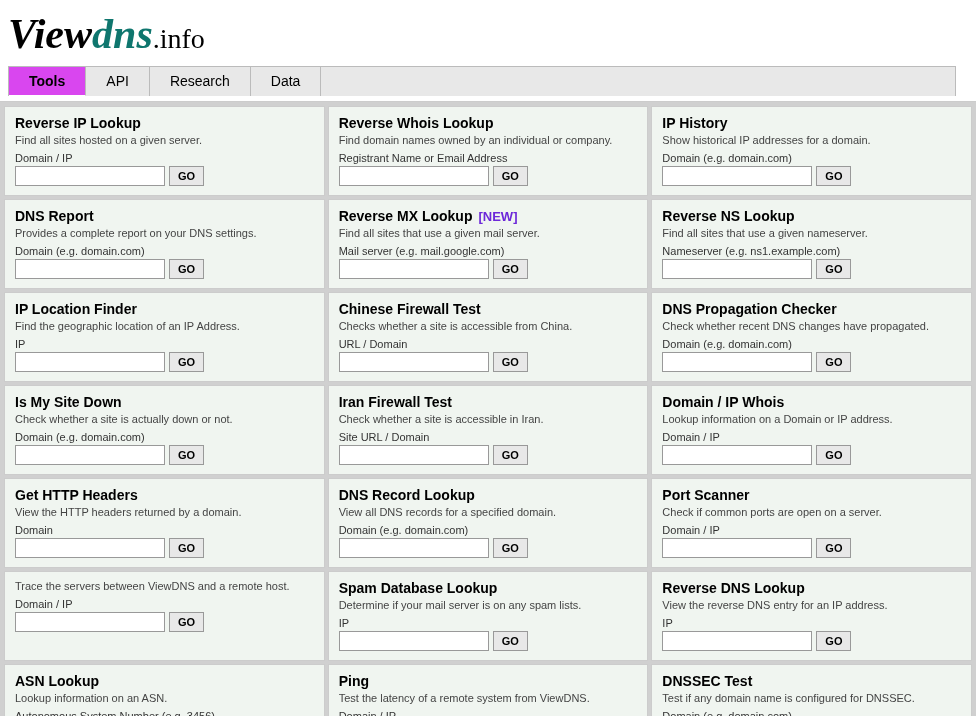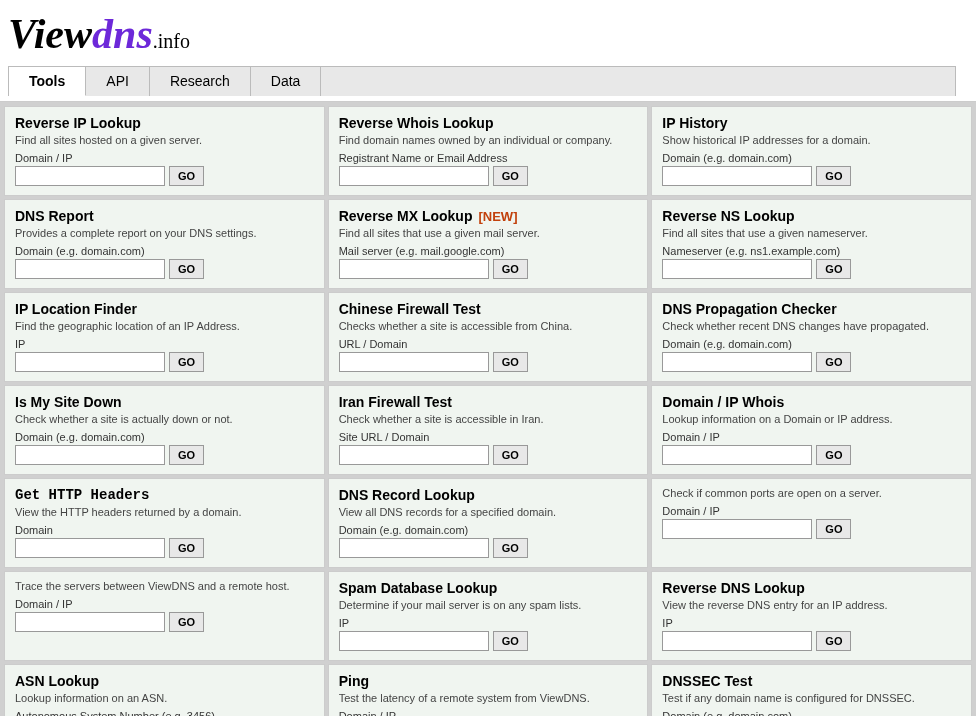--- a/index.html
+++ b/index.html
@@ -21,48 +21,48 @@
     .logo-view {
       font-size: 42px;
       font-weight: bold;
       color: #000;
       font-family: Georgia, serif;
       font-style: italic;
     }
     .logo-dns {
       font-size: 42px;
       font-weight: bold;
-      color: #6d28d9;
+      color: #0f766e;
       font-family: Georgia, serif;
       font-style: italic;
       text-align: center;
     }
     .logo-dot-info {
-      font-size: 20px;
+      font-size: 28px;
       color: #000;
       font-family: Georgia, serif;
     }
     #nav-tabs {
       display: flex;
       margin-top: 8px;
       background: #e8e8e8;
       border: 1px solid #bbb;
       border-bottom: none;
     }
     .nav-tab {
       padding: 6px 20px;
       cursor: pointer;
       border-right: 1px solid #bbb;
       font-size: 14px;
       background: #e8e8e8;
       color: #000;
       text-decoration: none;
     }
     .nav-tab:first-child {
-      background: #ffffff;
+      background: #d946ef;
       border-bottom: 1px solid #fff;
       font-weight: bold;
     }
     #main {
       padding: 4px;
       background: #d0d0d0;
     }
     .tools-grid {
       display: grid;
       grid-template-columns: 1fr 1fr 1fr;
@@ -74,21 +74,21 @@
       padding: 8px 10px;
       min-height: 90px;
     }
     .tool-title {
       font-size: 14px;
       font-weight: bold;
       color: #000;
       margin-bottom: 3px;
     }
     .tool-new {
-      color: #c2410c;
+      color: #6d28d9;
       font-size: 13px;
       font-weight: bold;
     }
     .tool-desc {
       font-size: 11px;
       color: #444;
       margin-bottom: 6px;
     }
     .tool-input-row {
       display: flex;
@@ -290,21 +290,21 @@
         <div class="tool-desc">Lookup information on a Domain or IP address.</div>
         <div class="tool-input-section">
           <div class="tool-label">Domain / IP</div>
           <div class="tool-input-row">
             <input class="tool-input" type="text" style="">
             <button class="tool-go-btn">GO</button>
           </div>
         </div>
       </div>
       <div class="tool-card">
-        <div style="display: flex; align-items: flex-end; gap: 6px; font-family: Liberation Mono, monospace;">
+        <div style="display: flex; align-items: flex-end; gap: 6px;">
           <div class="tool-title">Get HTTP Headers</div>
         </div>
         <div class="tool-desc">View the HTTP headers returned by a domain.</div>
         <div class="tool-input-section">
           <div class="tool-label">Domain</div>
           <div class="tool-input-row">
             <input class="tool-input" type="text" style="">
             <button class="tool-go-btn">GO</button>
           </div>
         </div>
@@ -316,20 +316,23 @@
         <div class="tool-desc">View all DNS records for a specified domain.</div>
         <div class="tool-input-section">
           <div class="tool-label">Domain (e.g. domain.com)</div>
           <div class="tool-input-row">
             <input class="tool-input" type="text" style="">
             <button class="tool-go-btn">GO</button>
           </div>
         </div>
       </div>
       <div class="tool-card">
+        <div style="display: flex; align-items: baseline; gap: 6px;">
+          <div class="tool-title">Port Scanner</div>
+        </div>
         <div class="tool-desc">Check if common ports are open on a server.</div>
         <div class="tool-input-section">
           <div class="tool-label">Domain / IP</div>
           <div class="tool-input-row">
             <input class="tool-input" type="text" style="">
             <button class="tool-go-btn">GO</button>
           </div>
         </div>
       </div>
       <div class="tool-card">

